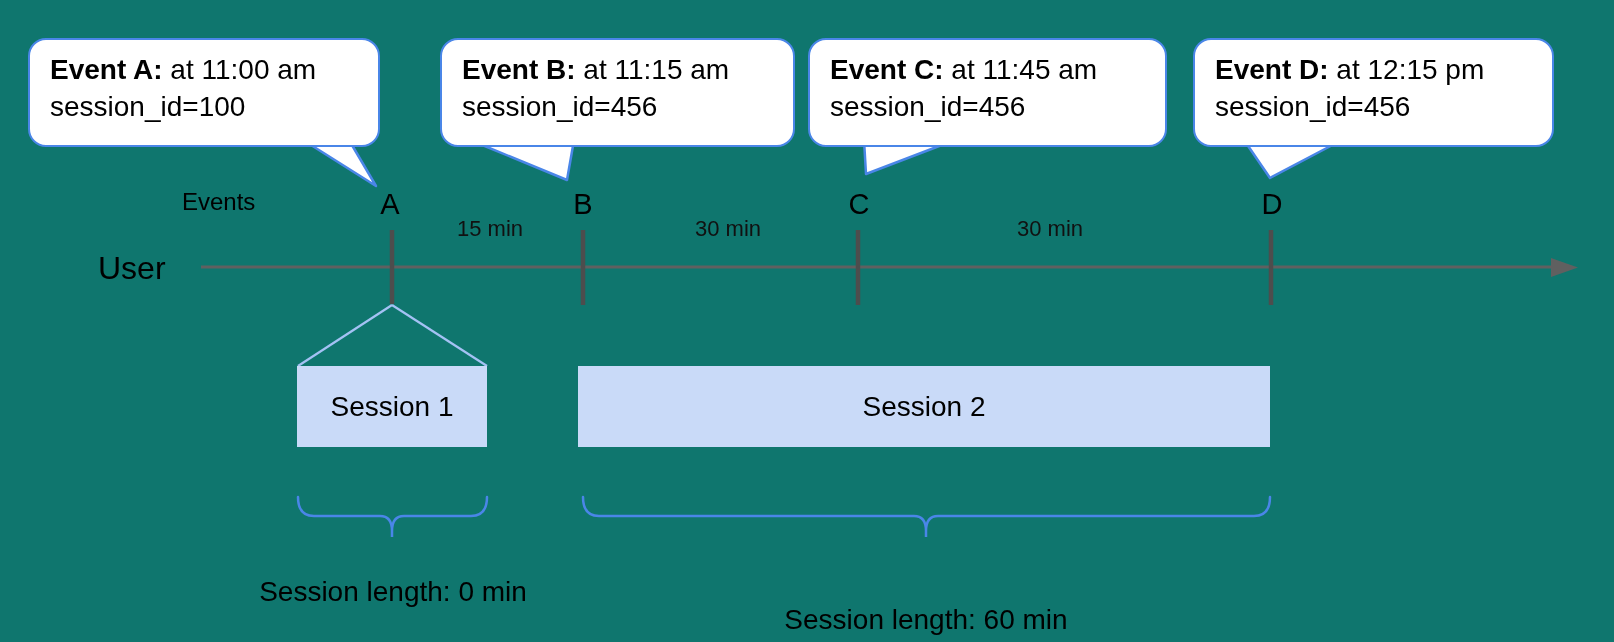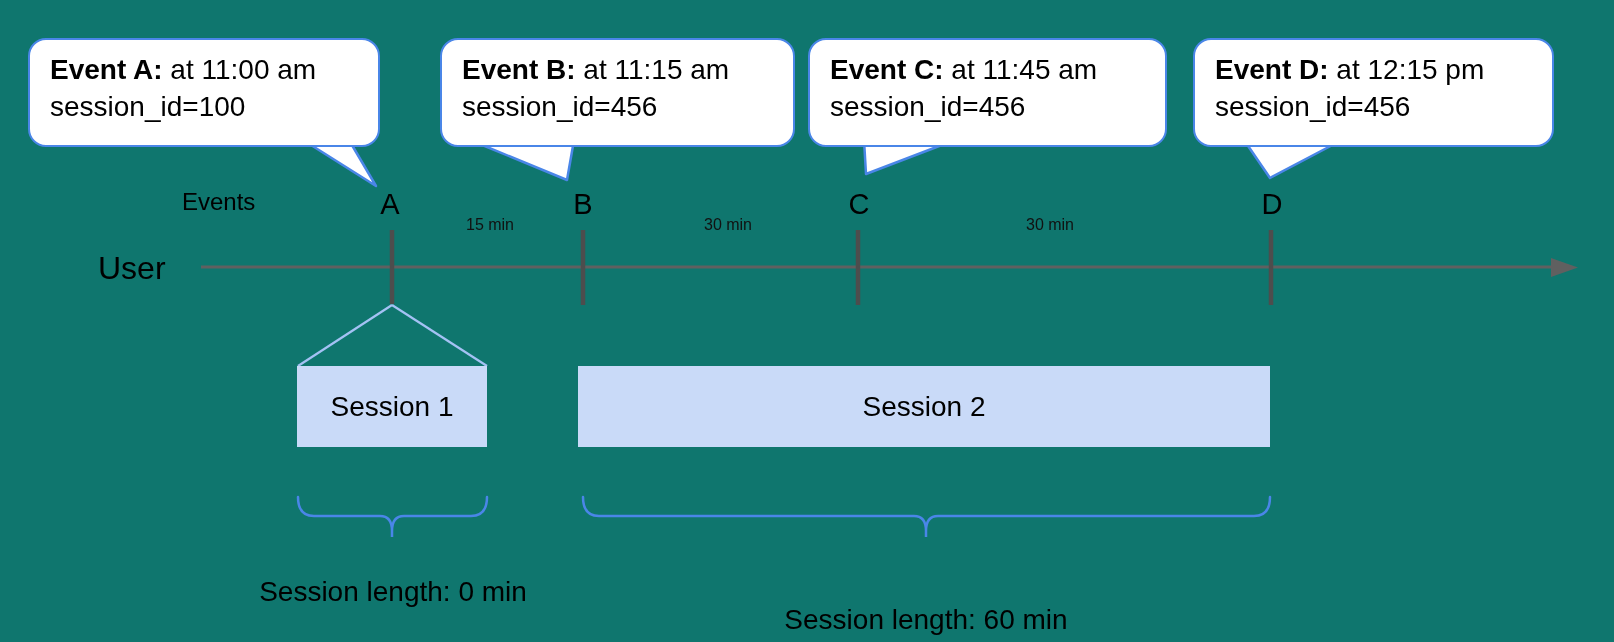--- a/index.html
+++ b/index.html
@@ -15,21 +15,21 @@
   }
   .bubble .t{font-weight:bold;}
   .bubble-a{left:28px;width:352px;}
   .bubble-b{left:440px;width:355px;}
   .bubble-c{left:808px;width:359px;}
   .bubble-d{left:1193px;width:361px;}
   .axis-label{position:absolute;font-size:24px;z-index:2;}
   .events-label{left:182px;top:188px;}
   .user-label{left:98px;top:250px;font-size:32px;}
   .event-letter{position:absolute;top:188px;font-size:29px;transform:translateX(-50%);z-index:2;}
-  .interval{position:absolute;top:216px;font-size:16px;transform:translateX(-50%);color:#111;z-index:2;text-align:center;}
+  .interval{position:absolute;top:216px;font-size:22px;transform:translateX(-50%);color:#111;z-index:2;text-align:center;}
   .session-box{
     position:absolute;top:366px;height:81px;background:#c9daf8;
     display:flex;align-items:center;justify-content:center;font-size:28px;z-index:2;
   }
   .session1{left:297px;width:190px;}
   .session2{left:578px;width:692px;}
   .length-label{position:absolute;top:576px;font-size:28px;transform:translateX(-50%);white-space:nowrap;z-index:2;}
 </style>
 </head>
 <body>

